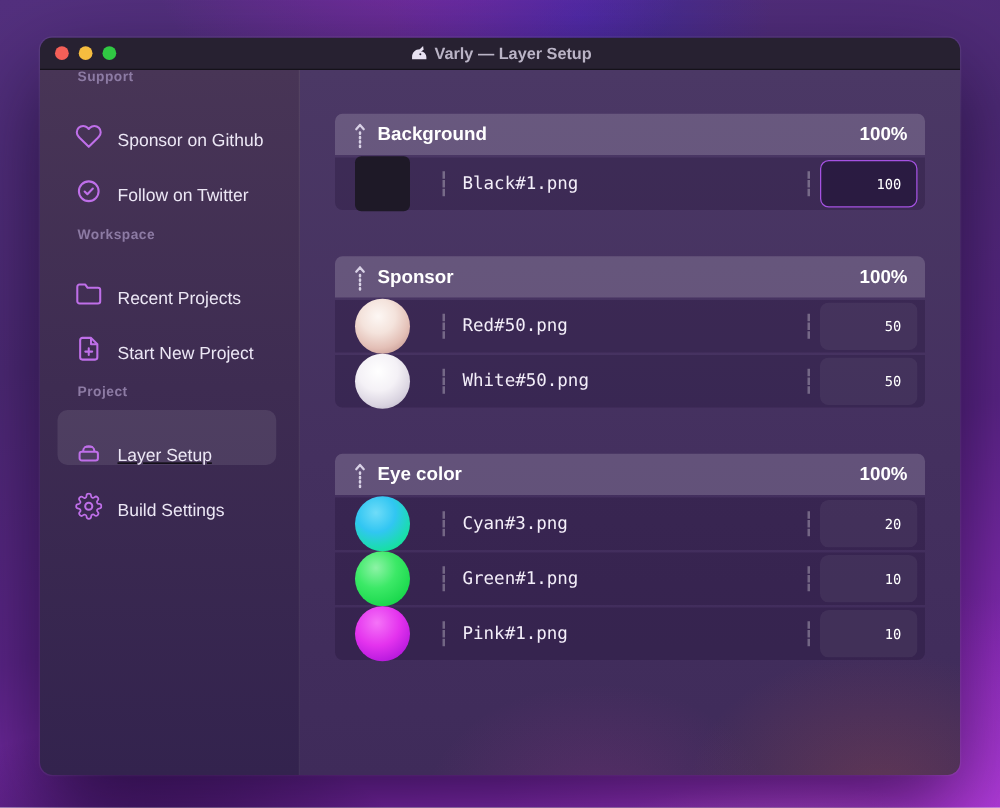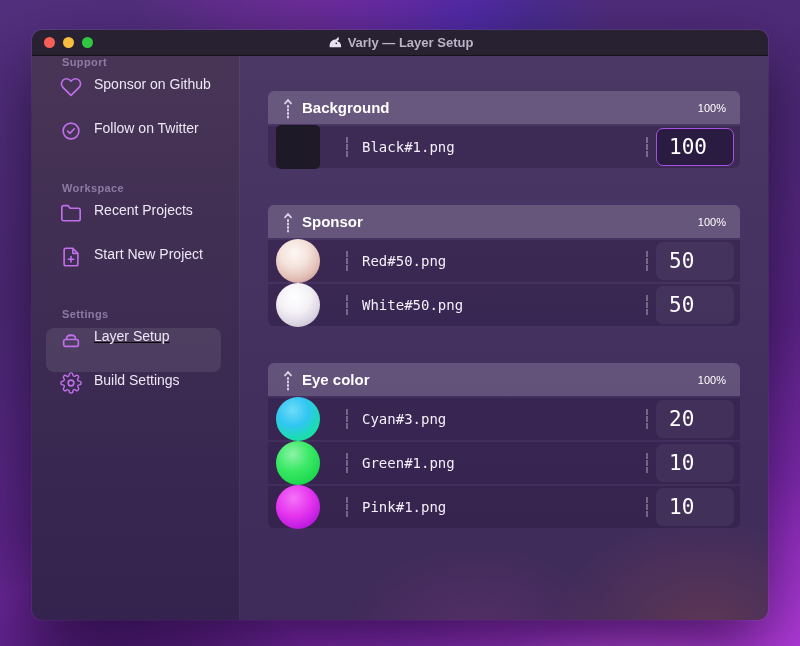--- a/index.html
+++ b/index.html
@@ -42,21 +42,21 @@
     background:linear-gradient(180deg, #483556 0%, #3e2c52 45%, #33234e 100%);
     border-right:1px solid rgba(255,255,255,.07);
   }
   .section { margin-bottom:18px; }
   .section-label {
     margin:0 0 8px 30px; font-size:11px; font-weight:700;
     color:#8d7ba4; letter-spacing:.4px;
   }
   .side-item {
     height:44px; margin:0 18px 0 14px; padding:0 0 0 14px; border-radius:8px;
-    display:flex; align-items:flex-start; gap:12px; cursor:default;
+    display:flex; align-items:flex-end; gap:12px; cursor:default;
   }
   .side-item.selected { background:rgba(255,255,255,.09);text-decoration:underline; }
   .side-icon { width:22px; height:22px; color:#bf6fe9; flex:0 0 22px; display:flex; }
   .side-icon svg { width:22px; height:22px; }
   .side-label { font-size:14px; color:#ece7f5; }
 
   
   .main {
     flex:1; min-width:0; position:relative; overflow:hidden;
     background:
@@ -65,47 +65,47 @@
       linear-gradient(180deg, #4b3865 0%, #44305f 55%, #3f2b5a 100%);
     padding:35px 28px 0 28px;
   }
   .group { margin-bottom:37px; }
   .group-header {
     height:33px; background:rgba(255,255,255,.17); border-radius:6px 6px 0 0;
     display:flex; align-items:center; padding:9px 14px;
   }
   .drag-handle { width:12px; height:20px; display:flex; margin-right:8px; color:#d9d2e6; cursor:grab; }
   .group-title { font-size:15px; font-weight:700; color:#ffffff; }
-  .group-weight { margin-left:auto; font-size:11px; font-weight:400; color:#ffffff; }
+  .group-weight { margin-left:auto; font-size:15px; font-weight:700; color:#ffffff; }
 
   .layer-row {
     height:42px; margin-top:2px; background:rgba(16,4,38,.22);
-    display:flex; align-items:center; padding:0 6px 0 8px;
+    display:flex; align-items:center; padding:0 6px 0 16px;
   }
   .group .layer-row:last-child { border-radius:0 0 6px 6px; }
   .thumb { width:44px; height:44px; flex:0 0 44px; }
   .thumb-black { background:#1e1927; border-radius:5px; }
   .thumb-red   { border-radius:50%; background:radial-gradient(circle at 42% 32%, #fdf7f4 0%, #f4e3dc 35%, #e3bfb6 65%, #c49691 88%, #b08481 100%); }
   .thumb-white { border-radius:50%; background:radial-gradient(circle at 42% 32%, #ffffff 0%, #f4f1f6 40%, #d9d3e0 70%, #b4acbf 95%); }
   .thumb-cyan  { border-radius:50%; background:radial-gradient(circle at 38% 30%, #6fdcf8 0%, #31c6f2 38%, #17e0a4 75%, #11cd85 100%); }
   .thumb-green { border-radius:50%; background:radial-gradient(circle at 38% 30%, #8df3a6 0%, #3ce967 40%, #1cd94e 75%, #14bf42 100%); }
   .thumb-pink  { border-radius:50%; background:radial-gradient(circle at 40% 30%, #f573f8 0%, #e433ee 45%, #b618dd 80%, #9013cc 100%); }
 
   .vdiv { width:0; height:20px; border-left:2px dashed rgba(255,255,255,.3); }
   .vdiv.after-thumb { margin-left:26px; }
   .fname {
     margin-left:14px; font-family:"DejaVu Sans Mono", monospace;
     font-size:14px; color:#f3eef9;
   }
   .spacer { flex:1; }
   .val-input {
     width:78px; height:38px; margin-left:8px; border-radius:7px;
     background:rgba(255,255,255,.055); border:1.5px solid transparent;
-    color:#ffffff; font-family:"DejaVu Sans Mono", monospace; font-size:21px;
-    padding:0 12px; outline:none;
+    color:#ffffff; font-family:"DejaVu Sans Mono", monospace; font-size:11px;
+    text-align:right; padding:0 12px; outline:none;
   }
   .val-input.focused { background:rgba(14,2,34,.38); border-color:#a552e2; }
 </style>
 </head>
 <body>
 
 <svg width="0" height="0" style="position:absolute">
   <defs>
     <g id="i-heart">
         <path d="M20.8 4.6a5.5 5.5 0 0 0-7.8 0L12 5.7l-1-1.1a5.5 5.5 0 1 0-7.8 7.8l1 1.1L12 21.2l7.8-7.7 1-1.1a5.5 5.5 0 0 0 0-7.8z" fill="none" stroke="currentColor" stroke-width="1.8" stroke-linecap="round" stroke-linejoin="round"></path>
@@ -202,21 +202,21 @@
           <span class="side-icon">
               <svg viewBox="0 0 24 24">
                 <use href="#i-file-plus"></use>
               </svg>
             </span>
           <span class="side-label">Start New Project</span>
         </div>
       </div>
 
       <div class="section">
-        <div class="section-label">Settings</div>
+        <div class="section-label">Project</div>
         <div class="side-item selected">
           <span class="side-icon">
               <svg viewBox="0 0 24 24">
                 <use href="#i-layers"></use>
               </svg>
             </span>
           <span class="side-label">Layer Setup</span>
         </div>
         <div class="side-item">
           <span class="side-icon">

